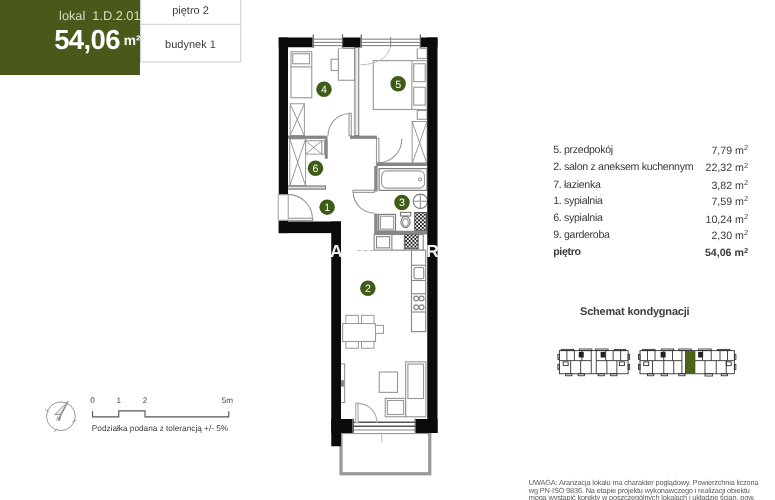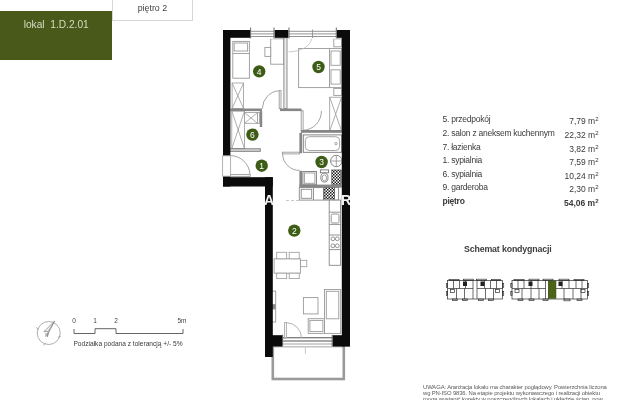--- a/index.html
+++ b/index.html
@@ -4,26 +4,28 @@
 html,body{margin:0;padding:0}
 .page{position:relative;width:620px;height:400px;background:#fff;overflow:hidden;font-family:"Liberation Sans",sans-serif}
 .abs{position:absolute}
 .row{position:absolute;left:442.5px;width:156px;height:12px;font-size:8.5px;letter-spacing:-0.25px;color:#3a3a3a;line-height:12px}
 .row .val{position:absolute;right:0;top:0;letter-spacing:0}
 sup{font-size:6px;vertical-align:3px;letter-spacing:0}
 </style></head>
 <body>
 <div class="page">
 
-<div class="abs" style="left:0;top:11px;width:112.4px;height:49px;background:#49591a;color:#fff;text-align:center;">
+<div class="abs" style="left:0;top:0;width:112.4px;height:60px;background:#49591a;color:#fff;text-align:right;">
   <div style="font-size:10.2px;color:#d7dcc5;margin-top:8px;letter-spacing:0">lokal&nbsp; 1.D.2.01</div>
+  <div style="font-size:22px;font-weight:bold;margin-top:-0.5px;letter-spacing:-0.5px">54,06<span style="font-size:11px;font-weight:bold;vertical-align:3px;letter-spacing:0">&nbsp;m²</span></div>
 </div>
 
 <div class="abs" style="left:111.9px;top:-7px;width:79px;height:25px;border:1px solid #d6d6d6;background:#fff;color:#3d3d3d;font-size:8.8px;display:flex;align-items:center;justify-content:center;padding-top:1px">piętro 2</div>
 
+<div class="abs" style="left:111.9px;top:19px;width:79px;height:29px;border:1px solid #d6d6d6;background:#fff;color:#3d3d3d;font-size:8.8px;display:flex;align-items:center;justify-content:center">budynek 1</div>
 
 <div class="row" style="top:113.4px"><span>5. przedpokój</span><span class="val">7,79 m<sup>2</sup></span></div>
 <div class="row" style="top:127.2px"><span>2. salon z aneksem kuchennym</span><span class="val">22,32 m<sup>2</sup></span></div>
 <div class="row" style="top:140.8px"><span>7. łazienka</span><span class="val">3,82 m<sup>2</sup></span></div>
 <div class="row" style="top:154.3px"><span>1. sypialnia</span><span class="val">7,59 m<sup>2</sup></span></div>
 <div class="row" style="top:167.9px"><span>6. sypialnia</span><span class="val">10,24 m<sup>2</sup></span></div>
 <div class="row" style="top:181.1px"><span>9. garderoba</span><span class="val">2,30 m<sup>2</sup></span></div>
 <div class="row" style="top:195px;font-weight:bold"><span>piętro</span><span class="val">54,06 m<sup>2</sup></span></div>
 
 <div class="abs" style="left:464px;top:243.5px;font-size:8.8px;font-weight:bold;color:#3d3d3d;letter-spacing:-0.15px">Schemat kondygnacji</div>

